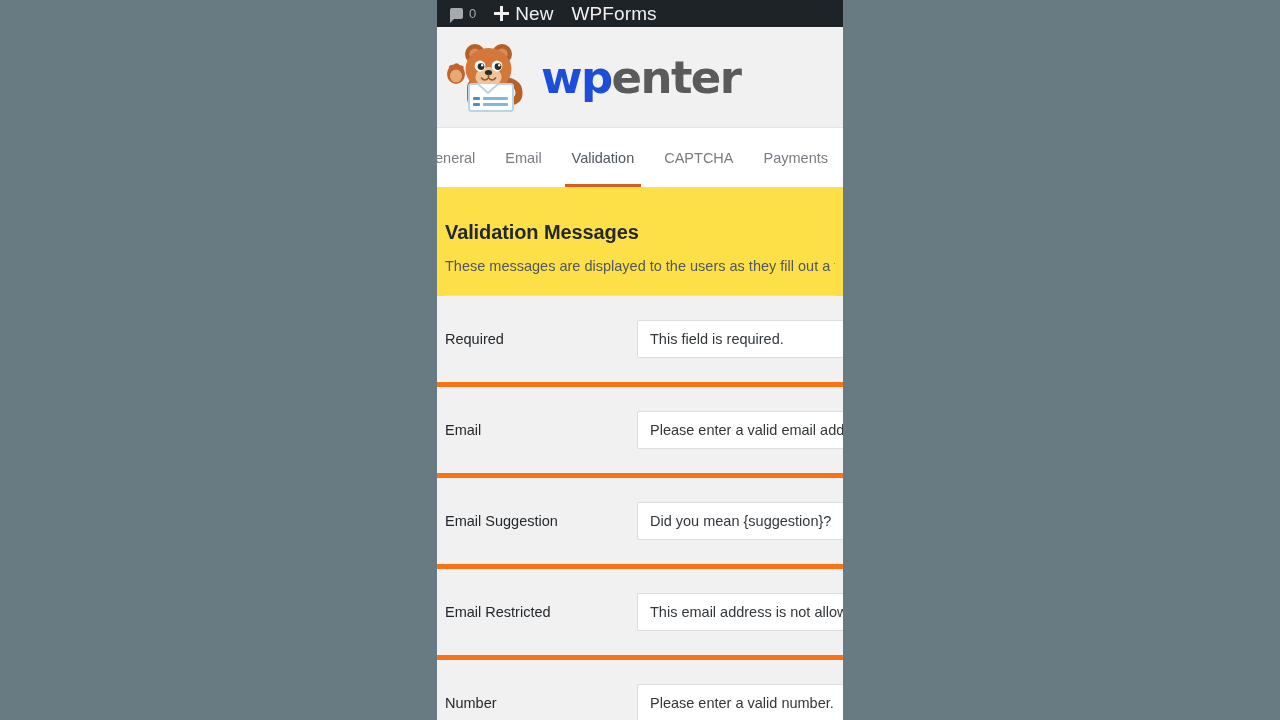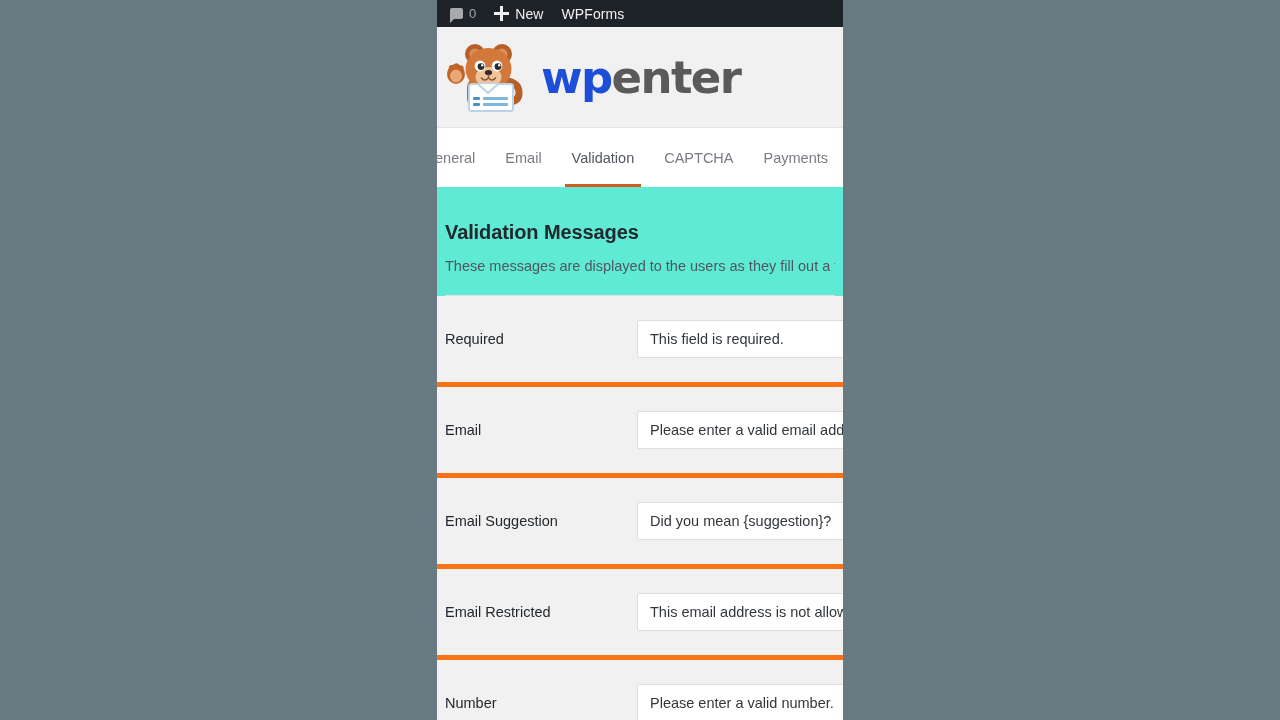--- a/index.html
+++ b/index.html
@@ -83,21 +83,21 @@
     content: "";
     position: absolute;
     background: #f0f0f1;
   }
   .icon-plus::before {
     left: 0; top: 6px; width: 15px; height: 3px;
   }
   .icon-plus::after {
     top: 0; left: 6px; height: 15px; width: 3px;
   }
-  .ab-label { font-size: 14px; letter-spacing: .1px; }
+  .ab-label { font-size: 19px; letter-spacing: .1px; }
 
   
   .logo-header {
     height: 101px;
     background: #f1f1f1;
     border-bottom: 1px solid #e4e4e4;
     display: flex;
     align-items: center;
     padding-left: 8px;
     box-sizing: border-box;
@@ -150,21 +150,21 @@
     background: #d35d22;
   }
 
   
   .content {
     background: #f1f1f1;
     padding: 0;
   }
   .section-head {
     padding: 34px 8px 0 8px;
-    background: #5eead4;
+    background: #fde047;
   }
   .section-title {
     font-size: 20px;
     font-weight: bold;
     color: #23282d;
     margin: 0 0 14px 0;
     letter-spacing: -.1px;
   }
   .section-desc {
     font-size: 14.5px;

